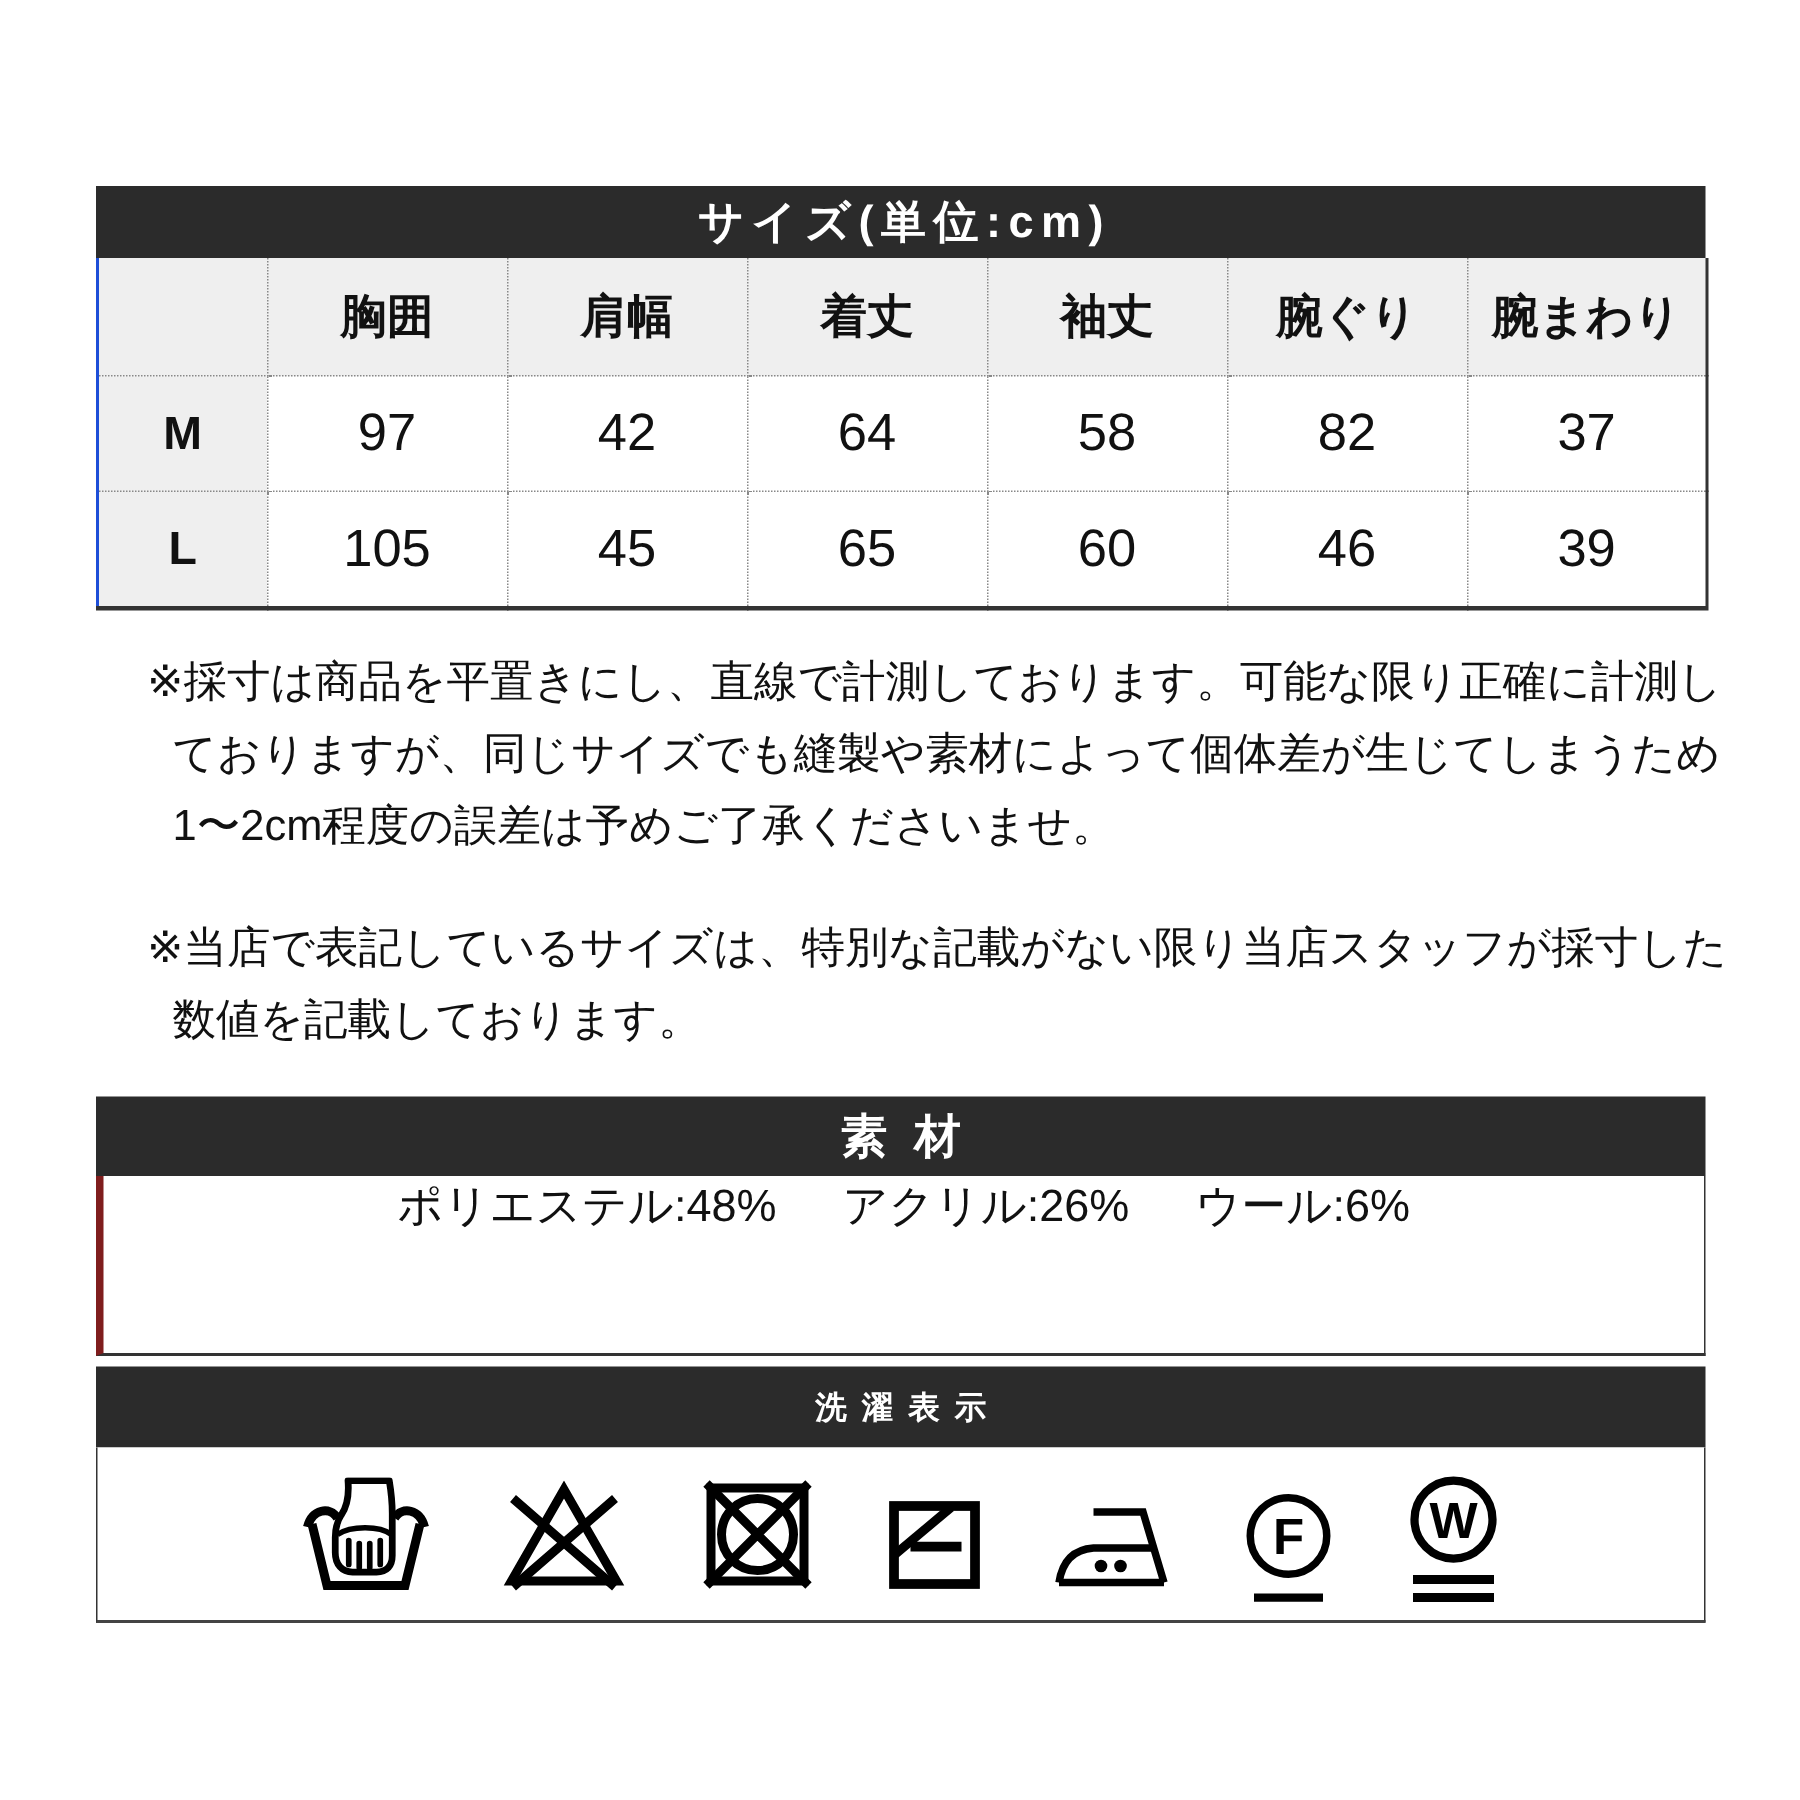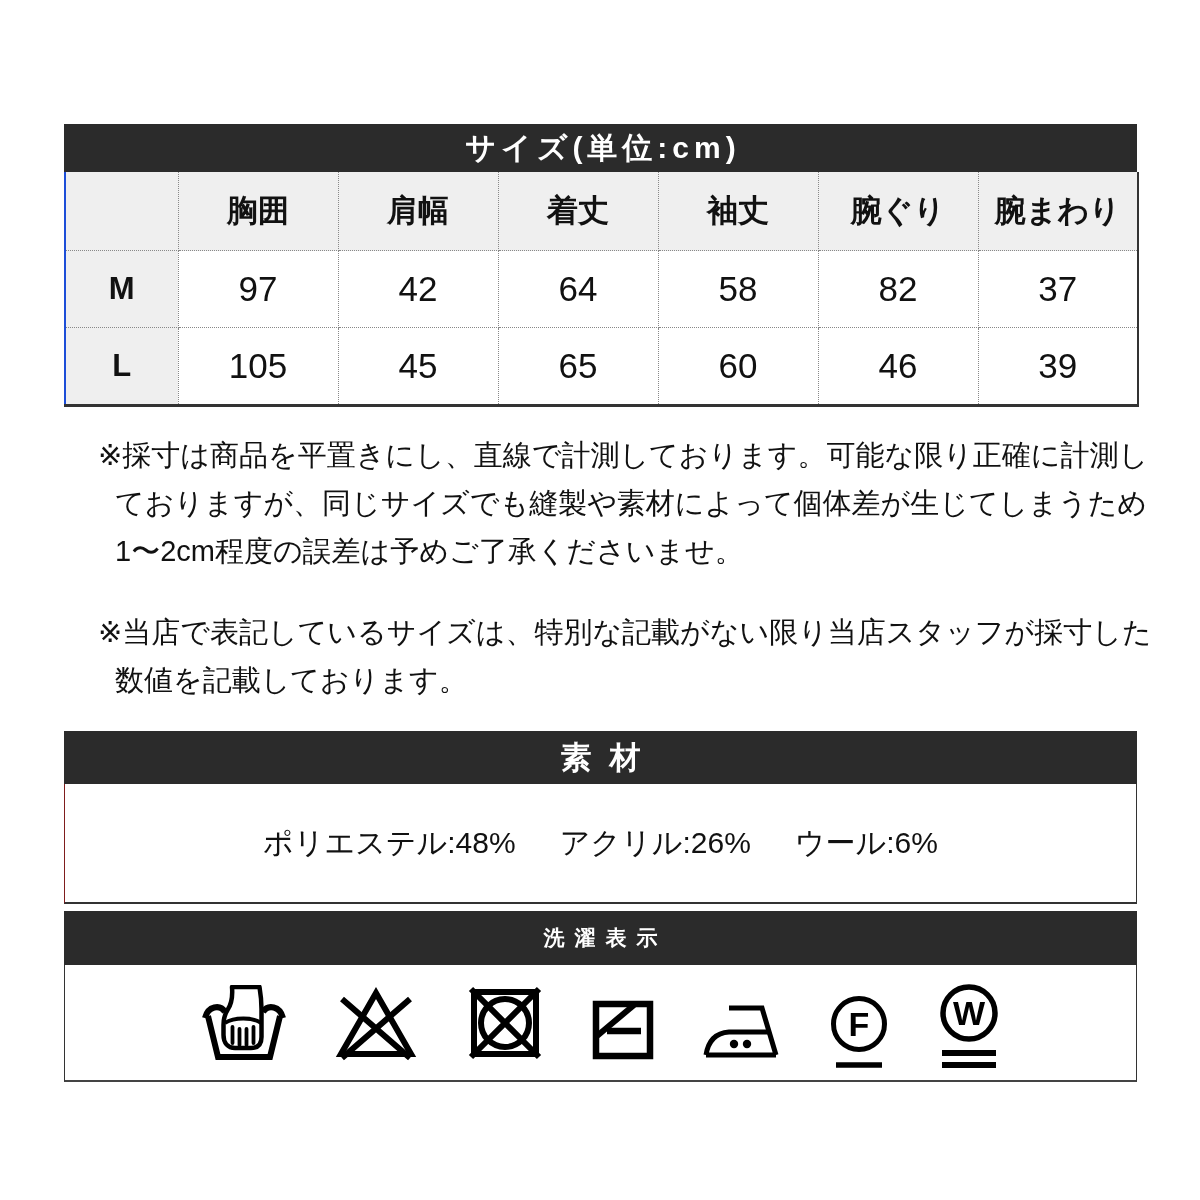--- a/index.html
+++ b/index.html
@@ -35,22 +35,22 @@
   
   .note{position:absolute;left:98px;width:1070px;font-size:29px;line-height:48px;color:#111;}
   .note1{top:431px;}
   .note2{top:608px;}
   .nline.cont{padding-left:17px;}
 
   
   .material-section{top:715px;margin-top:16px;}
   .material-box{
     box-sizing:border-box;height:120px;background:#fff;
-    border-left:1px solid #7f1d1d;border-right:1px solid #333;border-bottom:2px solid #333;
-    display:flex;align-items:center;justify-content:center;gap:44px;
+    border-left:5px solid #7f1d1d;border-right:1px solid #333;border-bottom:2px solid #333;
+    display:flex;align-items:flex-start;justify-content:center;gap:44px;
     font-size:30px;
   }
 
   
   .care-section{top:911px;}
   .care-box{
     box-sizing:border-box;height:117px;background:#fff;
     border-left:1px solid #333;border-right:1px solid #333;border-bottom:2px solid #444;
     display:flex;align-items:flex-end;justify-content:center;gap:47px;
     padding-bottom:17px;

